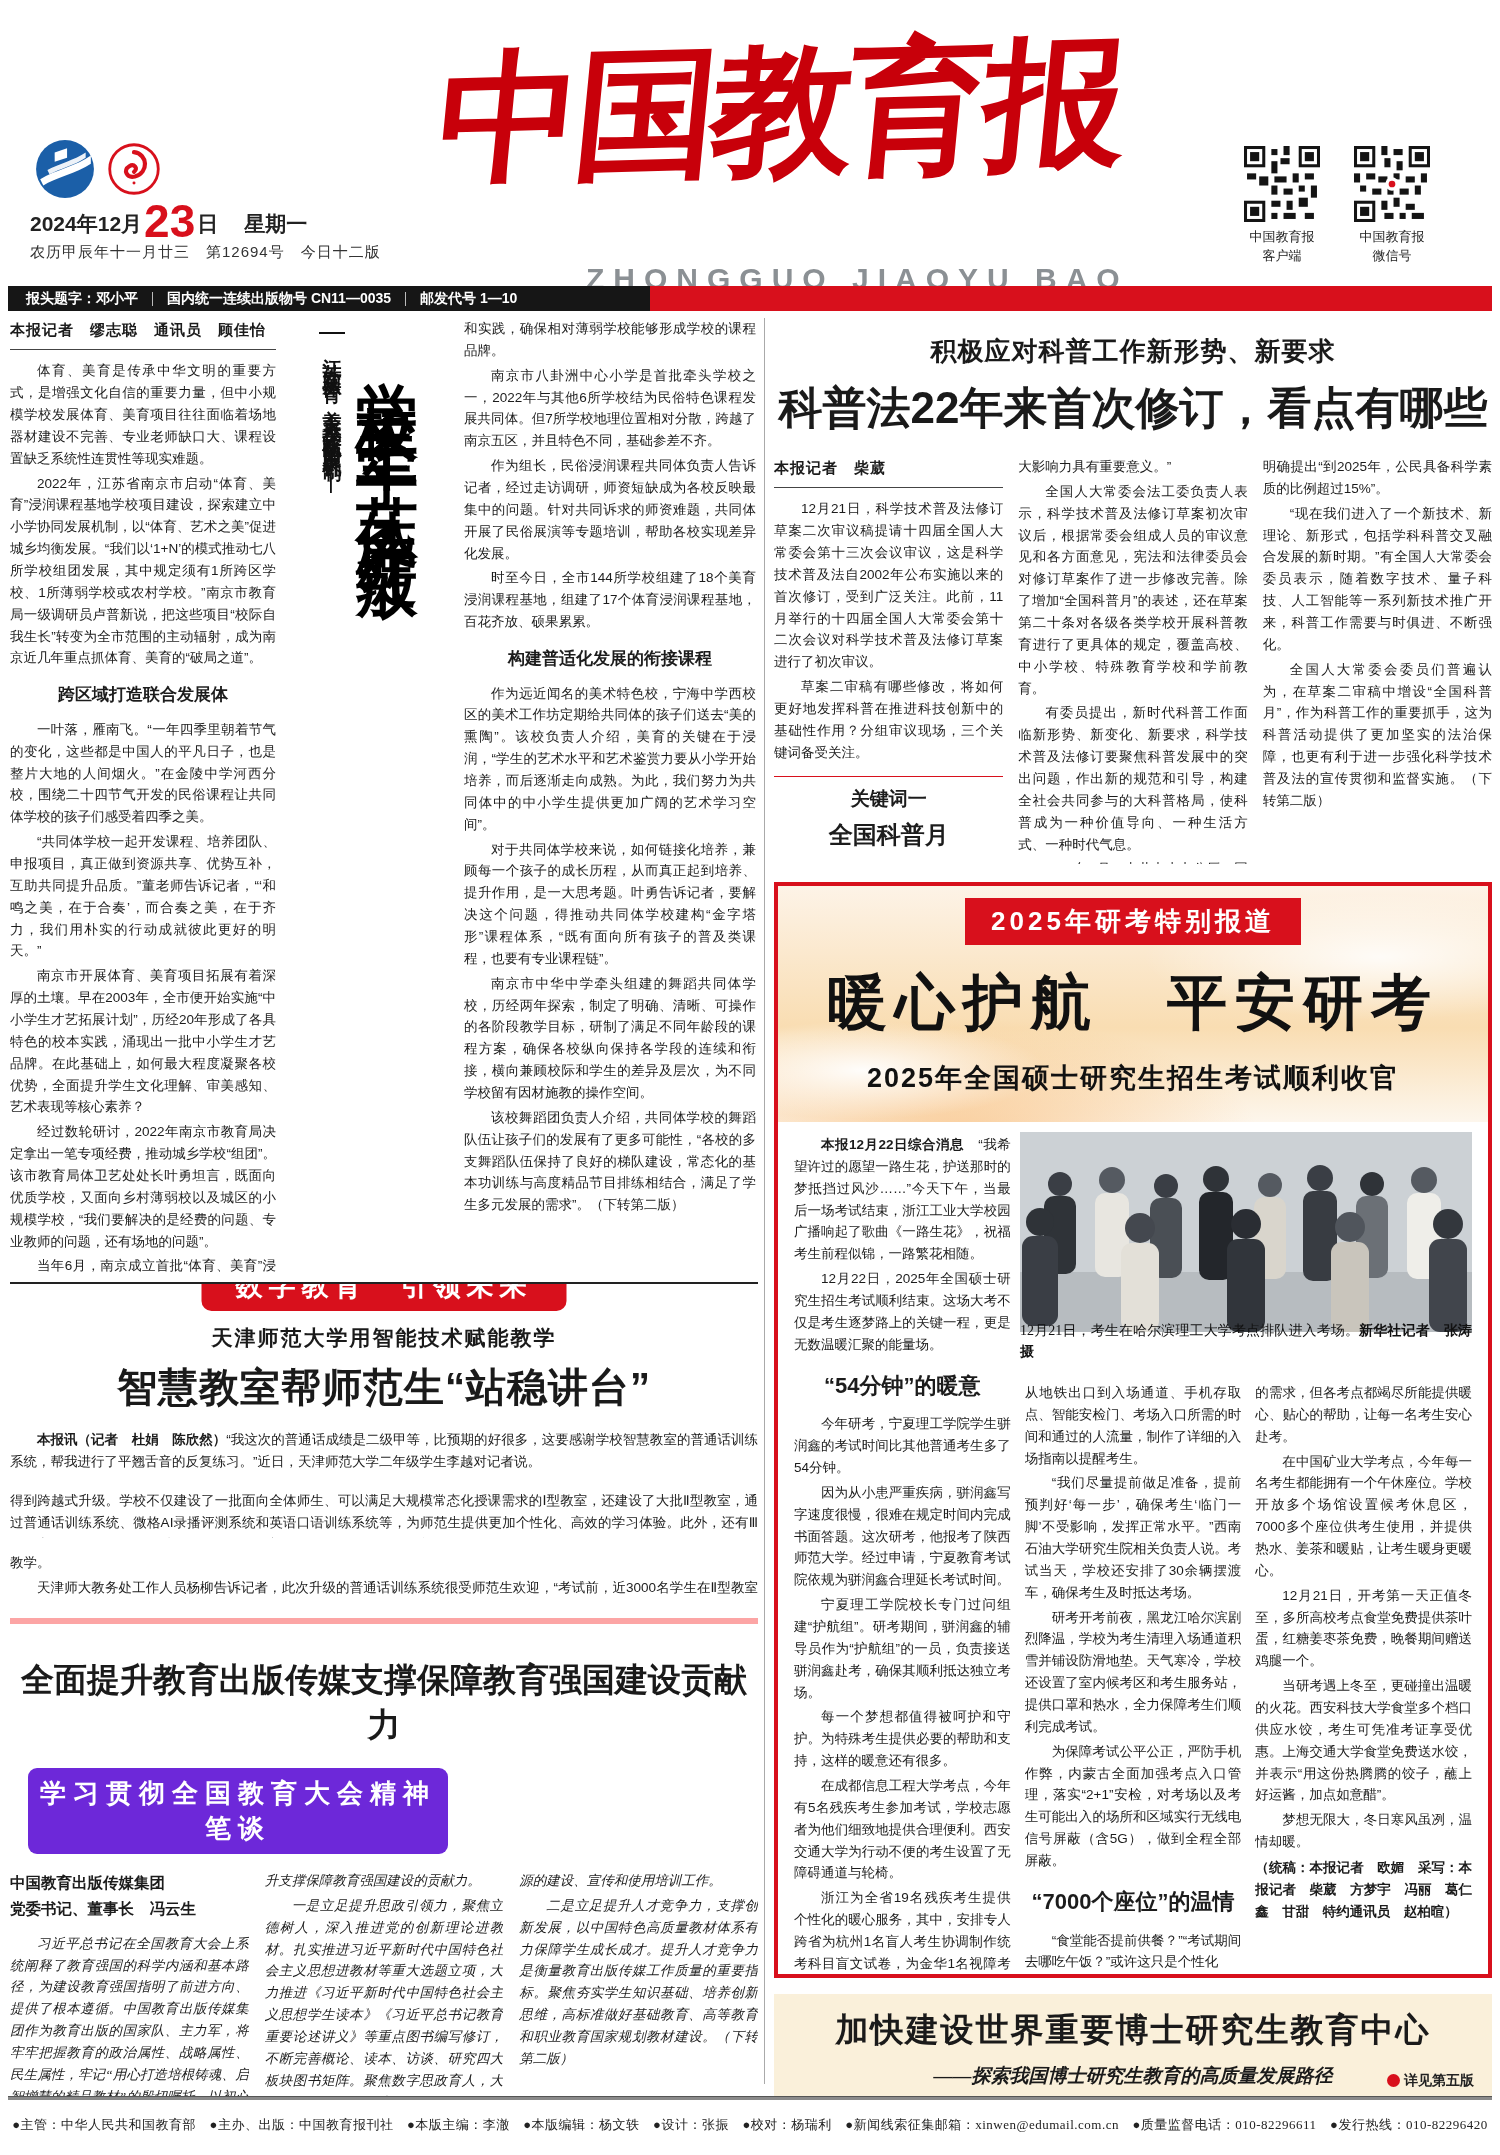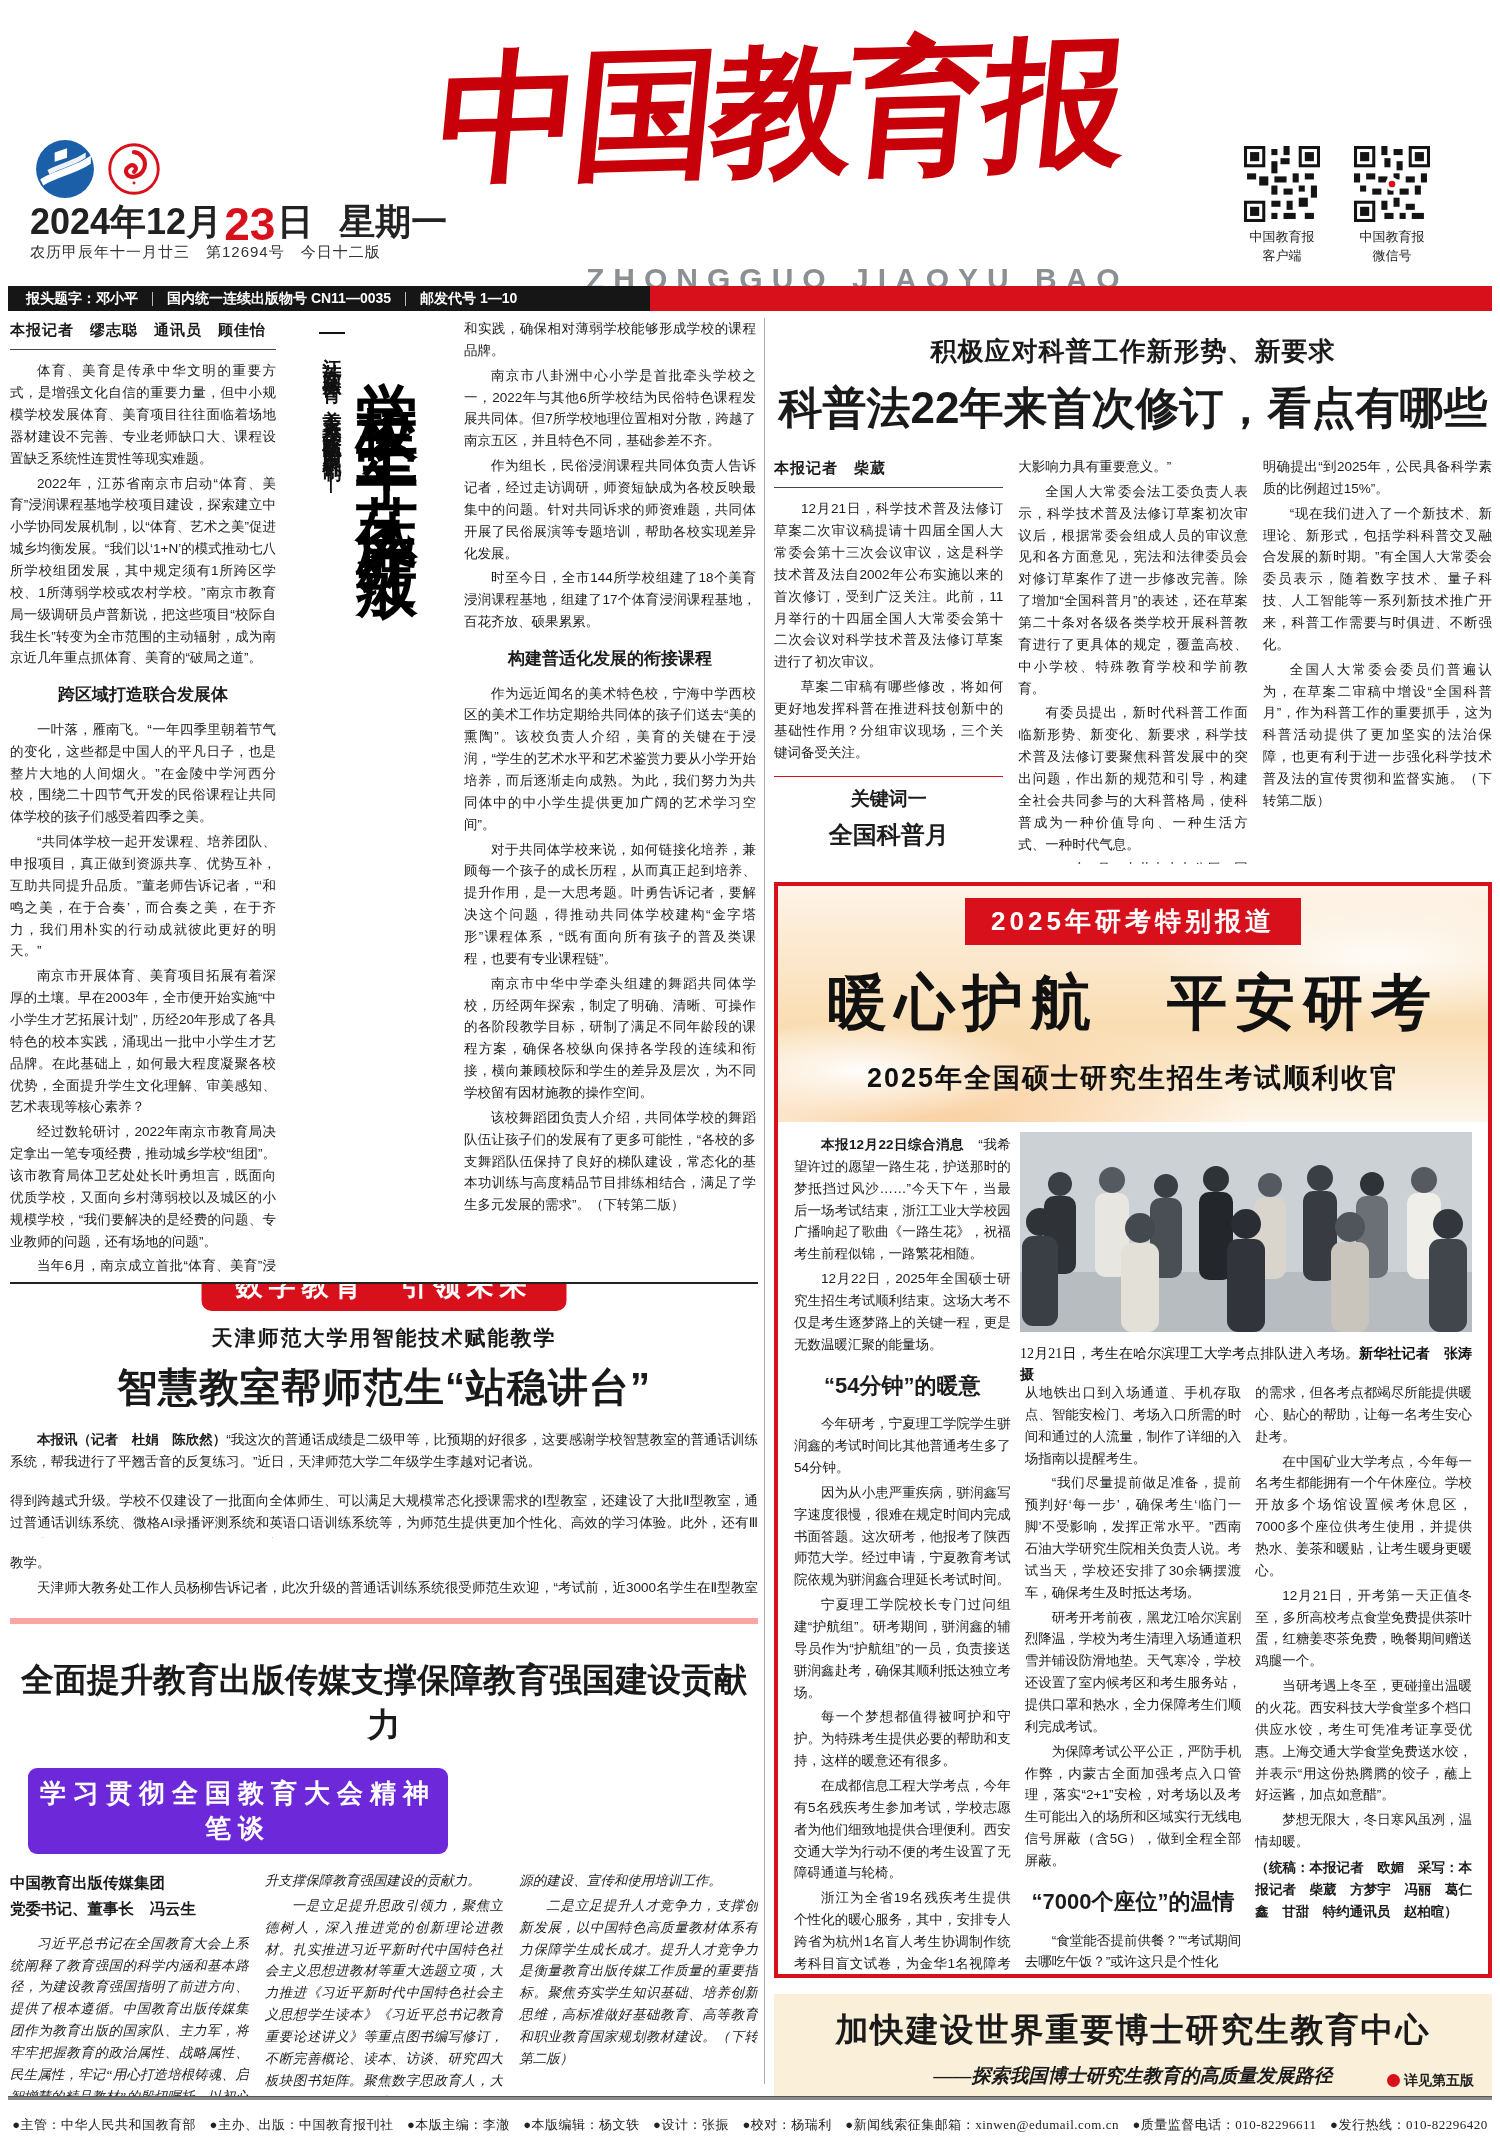--- a/index.html
+++ b/index.html
@@ -1,21 +1,21 @@
 <!DOCTYPE html>
 <html><head>
 <meta charset="utf-8">
 <style>
   html,body{margin:0;padding:0;background:#e9e9e9;}
   .page{position:relative;width:1500px;height:2155px;background:#fff;margin:0 auto;
         font-family:"Liberation Sans",sans-serif;color:#1a1a1a;overflow:hidden;}
   
   .logo-group{position:absolute;left:34px;top:138px;display:flex;gap:10px;align-items:center;}
   .date-line{position:absolute;left:30px;top:198px;white-space:nowrap;}
-  .date-ym,.date-ri,.date-week{font-size:36px;font-weight:700;color:#222;}
+  .date-ym,.date-ri,.date-week{font-size:21px;font-weight:700;color:#222;}
   .date-day{font-size:46px;font-weight:700;color:#d8101c;line-height:1;vertical-align:-6px;padding:0 2px;}
   .date-week{margin-left:26px;}
   .lunar-line{position:absolute;left:30px;top:243px;font-size:15px;color:#333;letter-spacing:1px;white-space:nowrap;}
   .brand{position:absolute;left:440px;top:8px;width:640px;text-align:center;
          font-size:142px;font-weight:900;color:#c8000a;line-height:1.45;
          transform:skewX(-7deg) rotate(-1.5deg);letter-spacing:-6px;white-space:nowrap;}
   .brand-pinyin{position:absolute;left:586px;top:262px;font-size:30px;font-weight:800;
                 color:#8b9094;letter-spacing:9px;white-space:nowrap;}
   .qr-group{position:absolute;left:1238px;top:146px;display:flex;gap:22px;}
   .qr-item{width:88px;text-align:center;}
@@ -83,21 +83,21 @@
        radial-gradient(ellipse 340px 90px at 85% 30%, rgba(255,255,255,.85), rgba(255,255,255,0) 70%),
        radial-gradient(ellipse 420px 160px at 25% 105%, rgba(246,166,77,.5), rgba(246,166,77,0) 72%),
        linear-gradient(180deg,#fdf3e7 0%,#f9ddb2 60%,#fdf6ec 100%);}
   .yk-badge{display:inline-block;margin-top:12px;background:#d8101c;color:#fff;
             font-size:26px;font-weight:800;letter-spacing:4px;padding:6px 26px;}
   .yk-title{font-size:60px;font-weight:900;letter-spacing:8px;margin-top:18px;color:#111;}
   .yk-sub{font-size:27px;font-weight:800;letter-spacing:2px;margin-top:16px;color:#111;}
   .yk-body{position:relative;padding:12px 16px 0;display:flex;gap:14px;height:836px;overflow:hidden;box-sizing:content-box;}
   .yk-body .col{flex:1;overflow:hidden;}
   .yk-photo{position:absolute;right:16px;top:10px;width:452px;height:200px;display:block;}
-  .yk-caption{position:absolute;right:16px;top:221px;width:452px;font-family:"Liberation Serif",serif;
+  .yk-caption{position:absolute;right:16px;top:198px;width:452px;font-family:"Liberation Serif",serif;
               font-size:14px;line-height:1.5;color:#111;}
   .yk-caption b{font-family:"Liberation Sans",sans-serif;}
   .yk-spacer{height:248px;}
   .yk-sub-ttl{font-size:22px;font-weight:800;text-align:center;margin:12px 0 10px;}
   .yk-credits{text-indent:2em;font-weight:700;margin-top:4px;}
   
   .bs{margin-top:16px;background:#faf0da;height:92px;position:relative;text-align:center;padding-top:14px;box-sizing:content-box;}
   .bs-title{font-size:33px;font-weight:900;letter-spacing:2px;font-family:Liberation Serif, serif;}
   .bs-sub{font-family:"Liberation Serif",serif;font-style:italic;font-size:19px;font-weight:700;margin-top:10px;}
   .bs-see{position:absolute;right:18px;bottom:10px;font-size:14px;font-weight:700;color:#222;text-align:center;}

